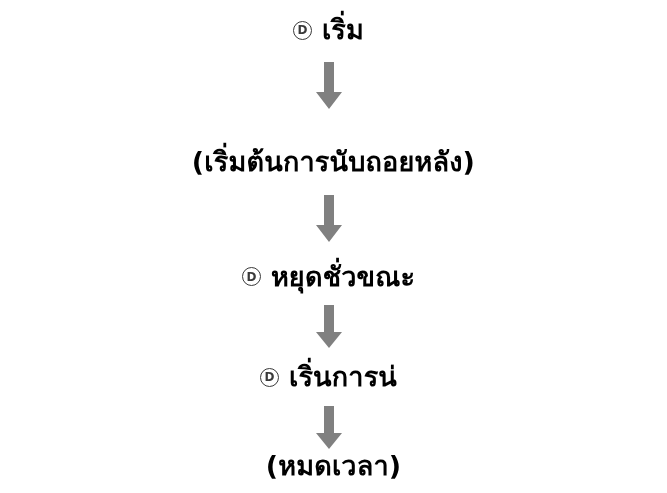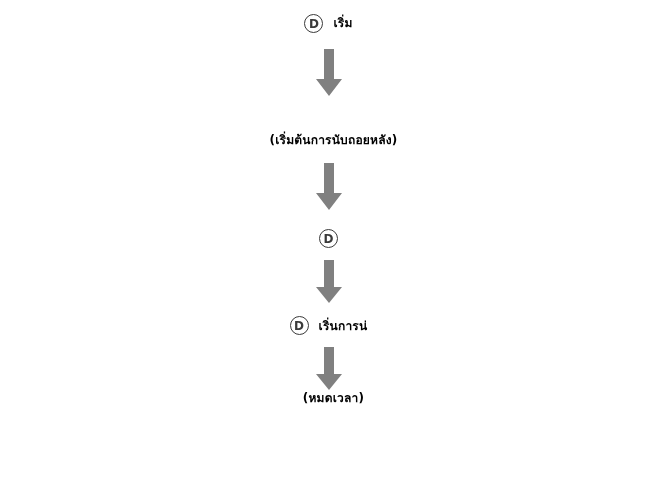--- a/index.html
+++ b/index.html
@@ -24,21 +24,21 @@
     padding-top: 8px;
   }
   .node {
     display: flex;
     align-items: center;
     justify-content: center;
     gap: 10px;
     white-space: nowrap;
   }
   .node-label {
-    font-size: 12px;
+    font-size: 27px;
     font-weight: bold;
     line-height: 1.2;
     letter-spacing: 0.2px;
   }
   .badge {
     width: 19px;
     height: 19px;
     border: 1.6px solid #3a3a3a;
     border-radius: 50%;
     display: inline-flex;
@@ -96,20 +96,21 @@
   </div>
 
   <div class="arrow-wrap a2">
     <svg class="arrow shift-col" width="30" height="48" viewBox="0 0 30 48">
       <polygon points="10,0 20,0 20,30 28,30 15,47 2,30 10,30" fill="#808080"></polygon>
     </svg>
   </div>
 
   <div class="node n3 shift-col">
     <span class="badge">D</span>
+    <span class="node-label">หยุดชั่วขณะ</span>
   </div>
 
   <div class="arrow-wrap a3">
     <svg class="arrow shift-col" width="30" height="44" viewBox="0 0 30 44">
       <polygon points="10,0 20,0 20,27 28,27 15,43 2,27 10,27" fill="#808080"></polygon>
     </svg>
   </div>
 
   <div class="node n4 shift-col">
     <span class="badge">D</span>

